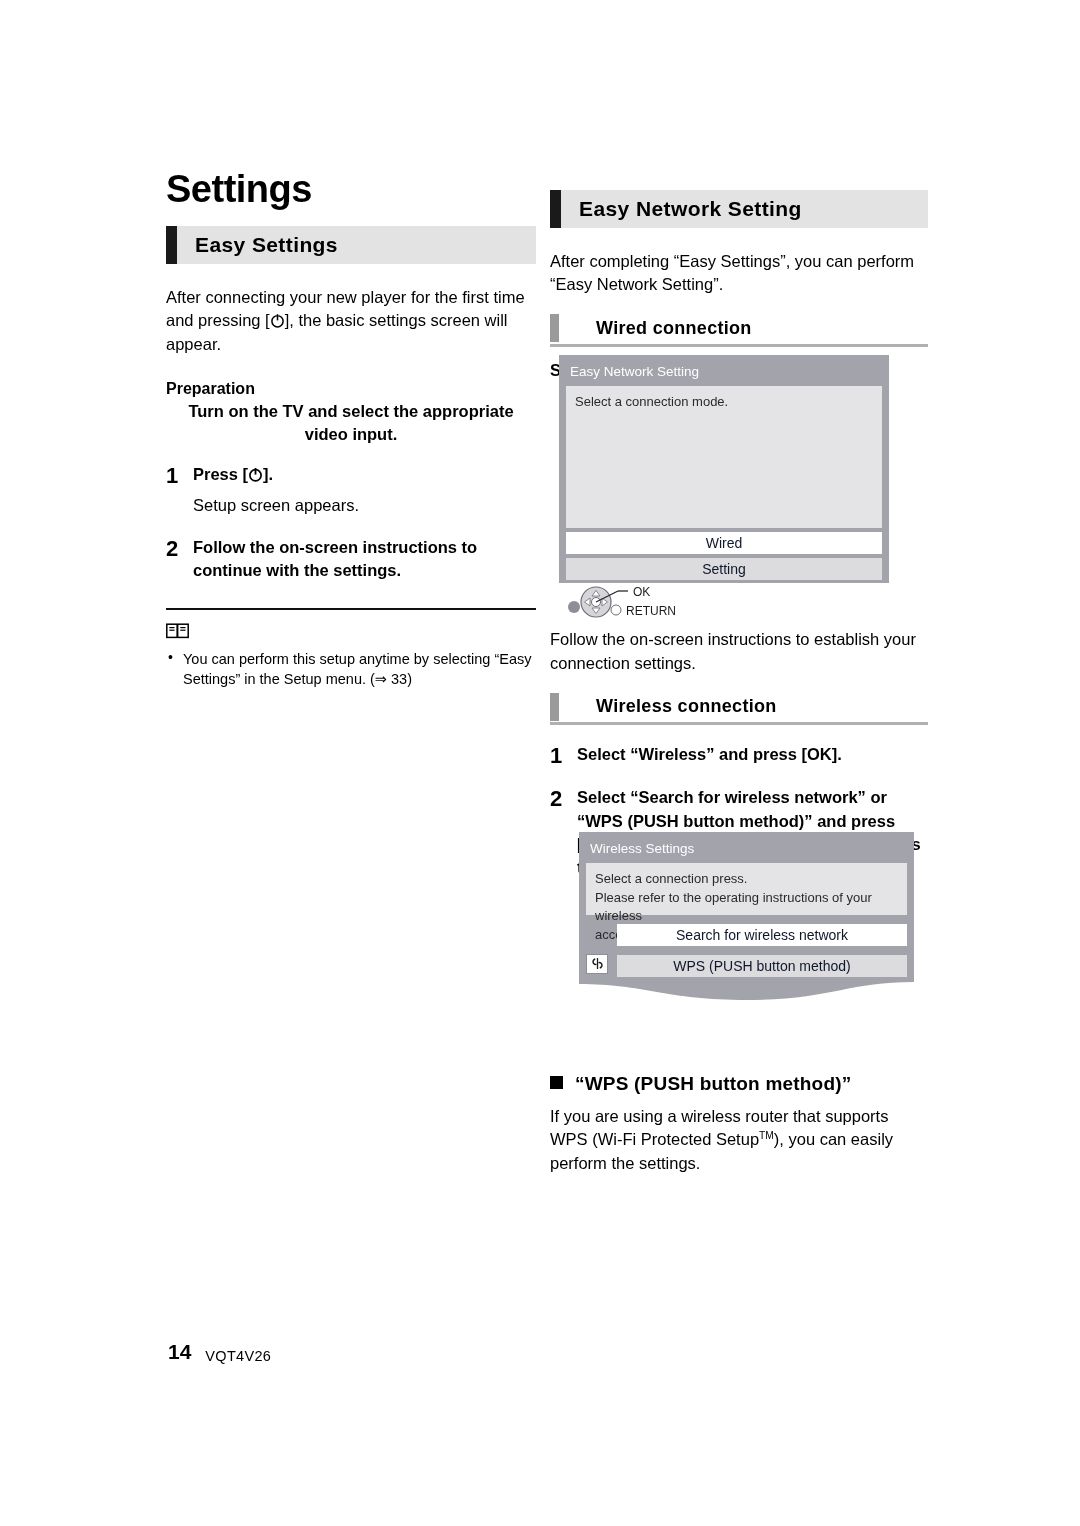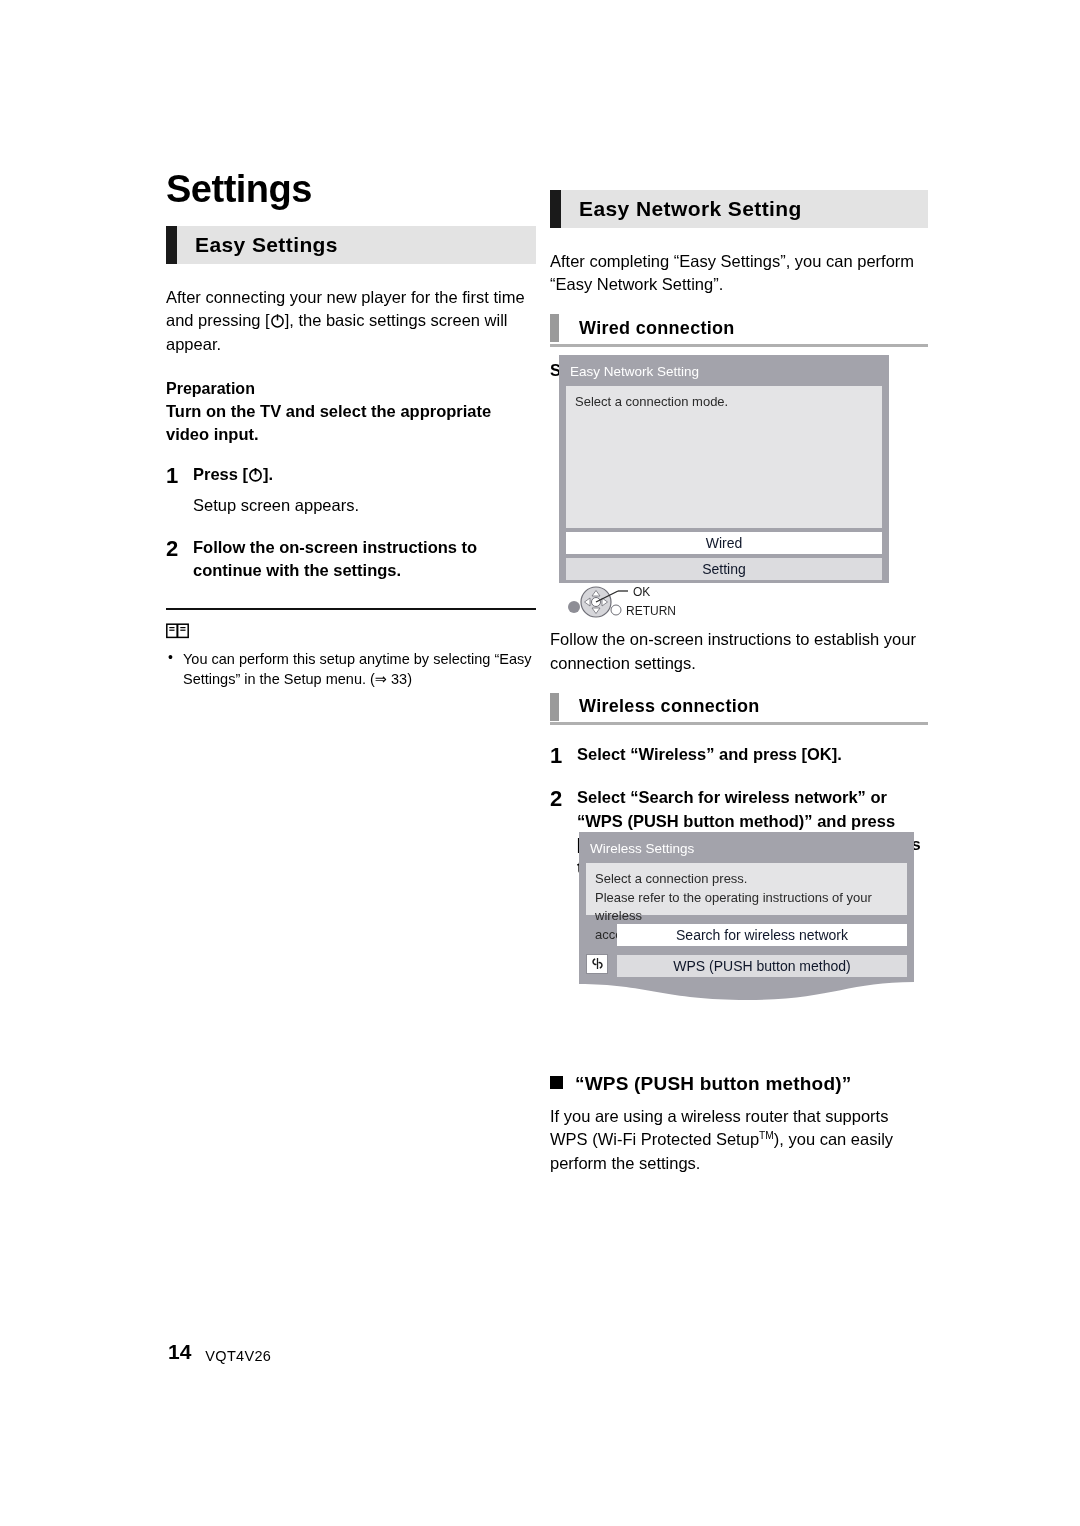--- a/index.html
+++ b/index.html
@@ -69,20 +69,21 @@
   }
 
   
   .sub-bar {
     position: relative;
     height: 31px;
     display: flex;
     align-items: center;
     border-bottom: 3px solid #b0b0b0;
     margin-bottom: 12px;
+    gap: 17px;
   }
   .sub-bar .tab {
     width: 9px;
     height: 28px;
     background: #9a9a9a;
     flex: 0 0 auto;
   }
   .sub-bar .sub-title {
     font-size: 18px;
     font-weight: bold;
@@ -110,20 +111,21 @@
     font-size: 16px;
     font-weight: bold;
     line-height: 1.35;
     margin: 0;
   }
   .prep-body {
     font-size: 16.5px;
     font-weight: bold;
     line-height: 1.38;
     margin: 0;
+    text-align: center;
   }
 
   
   .step {
     display: flex;
     margin-top: 18px;
   }
   .step .num {
     font-size: 22px;
     font-weight: bold;

